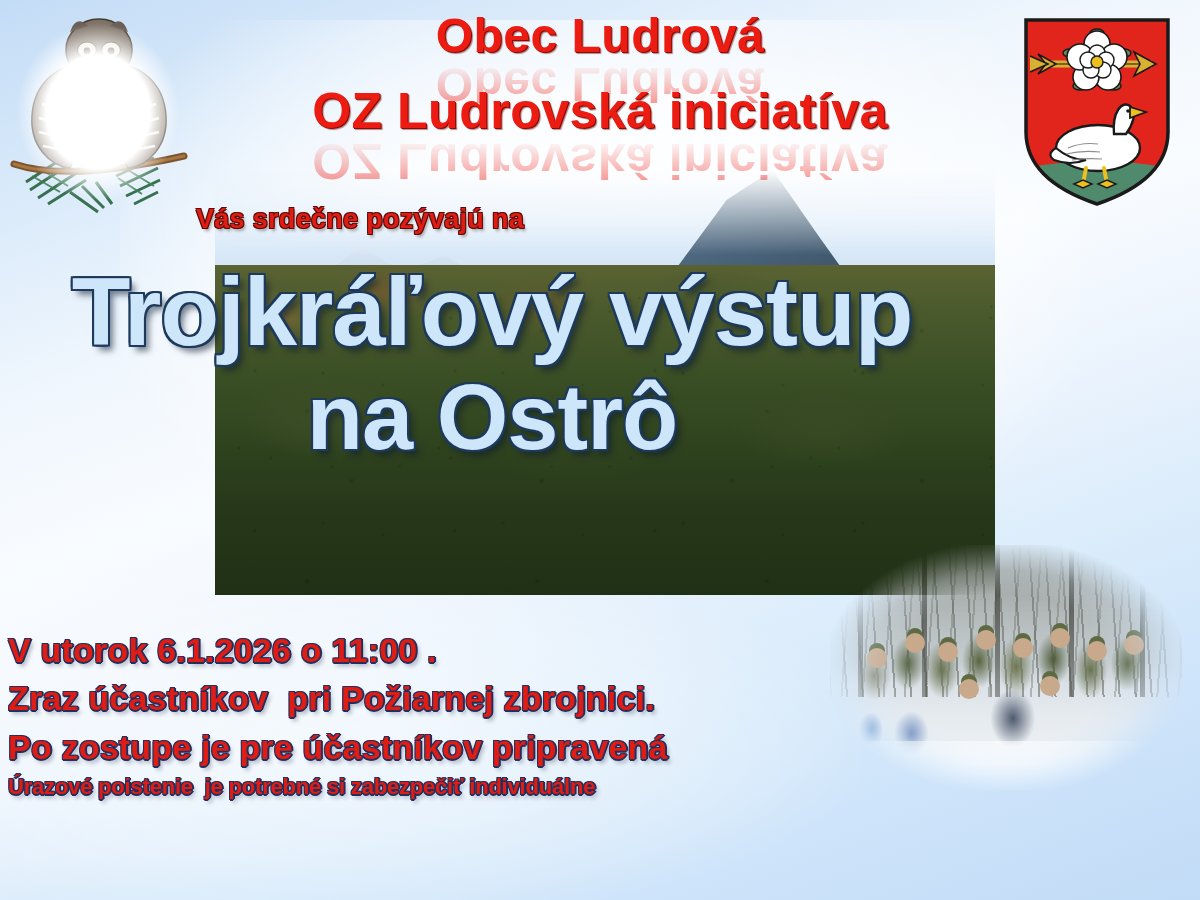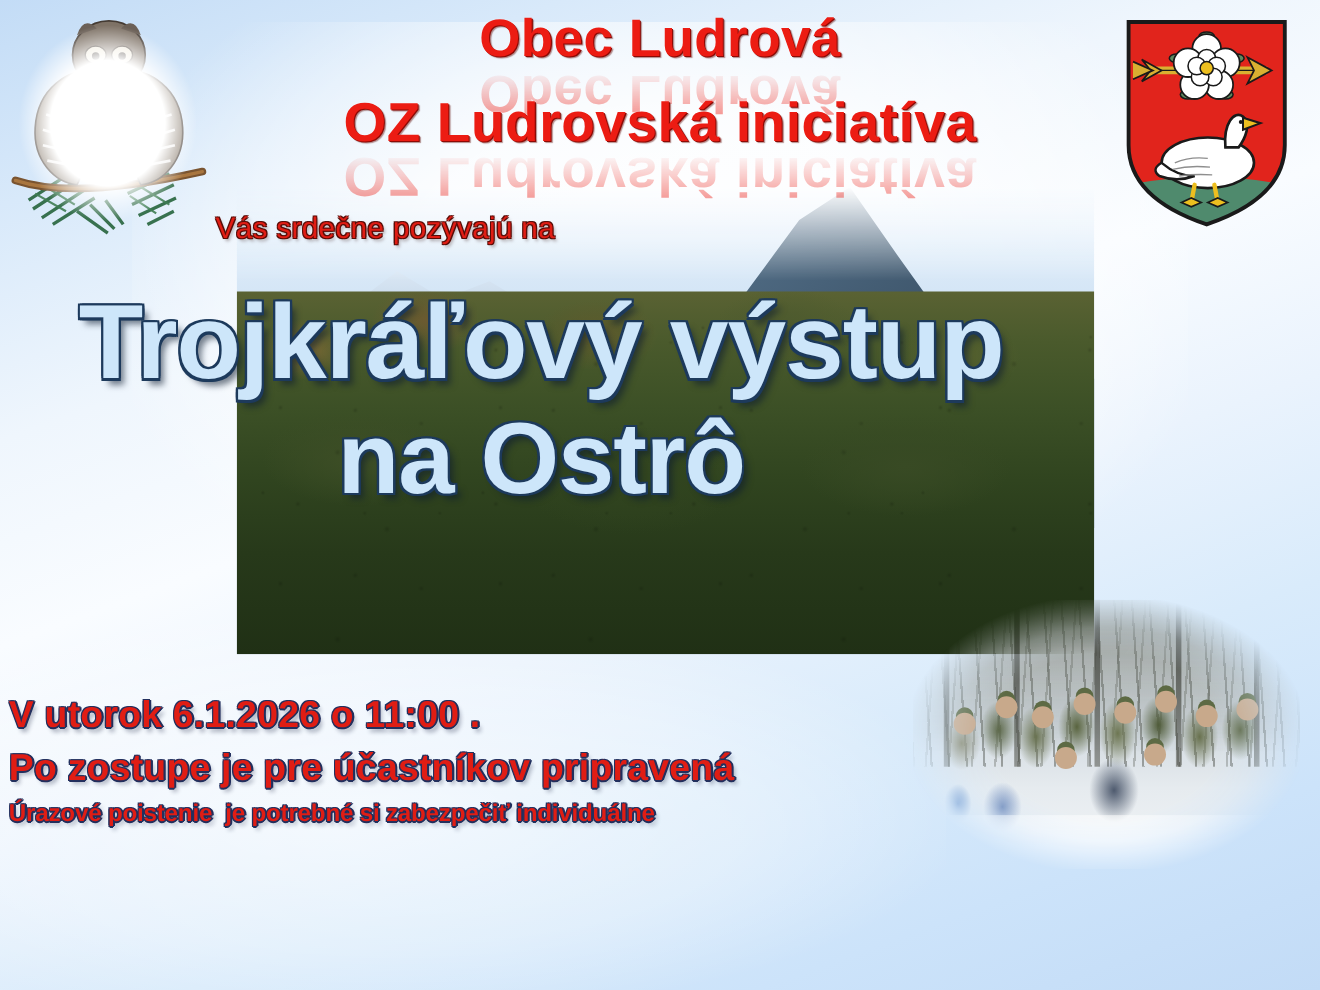--- a/index.html
+++ b/index.html
@@ -246,23 +246,23 @@
     color: #ec1c13;
     text-shadow: none;
     opacity: .55;
     -webkit-mask-image: linear-gradient(to top, rgba(0,0,0,0) 6%, rgba(0,0,0,.85) 96%);
     mask-image: linear-gradient(to top, rgba(0,0,0,0) 6%, rgba(0,0,0,.85) 96%);
     pointer-events: none;
   }
 
   .invite {
     position: absolute;
-    left: 196px; top: 192px;
+    left: 196px; top: 204px;
     font-size: 27px;
-    font-weight: normal;
+    font-weight: bold;
     color: #e01d14;
     letter-spacing: .3px;
     text-shadow:
         1px 1px 0 #5a0d08,
         -1px -1px 0 #5a0d08,
         1px -1px 0 #5a0d08,
         -1px 1px 0 #5a0d08,
         2px 3px 3px rgba(40,10,5,.35);
   }
 
@@ -492,17 +492,18 @@
 
   <div class="invite">Vás srdečne pozývajú na</div>
 
   <div class="title-wrap">
     <div class="title-line t1">Trojkráľový výstup</div>
     <div class="title-line t2">na Ostrô</div>
   </div>
 
   <div class="body-text">
     <div class="body-line">V utorok 6.1.2026 o 11:00 .</div>
+    <div class="body-line">Zraz účastníkov  pri Požiarnej zbrojnici.</div>
     <div class="body-line">Po zostupe je pre účastníkov pripravená</div>
     <div class="body-line wide">Úrazové poistenie  je potrebné si zabezpečiť individuálne</div>
   </div>
 
 </div>
 
 </body></html>

